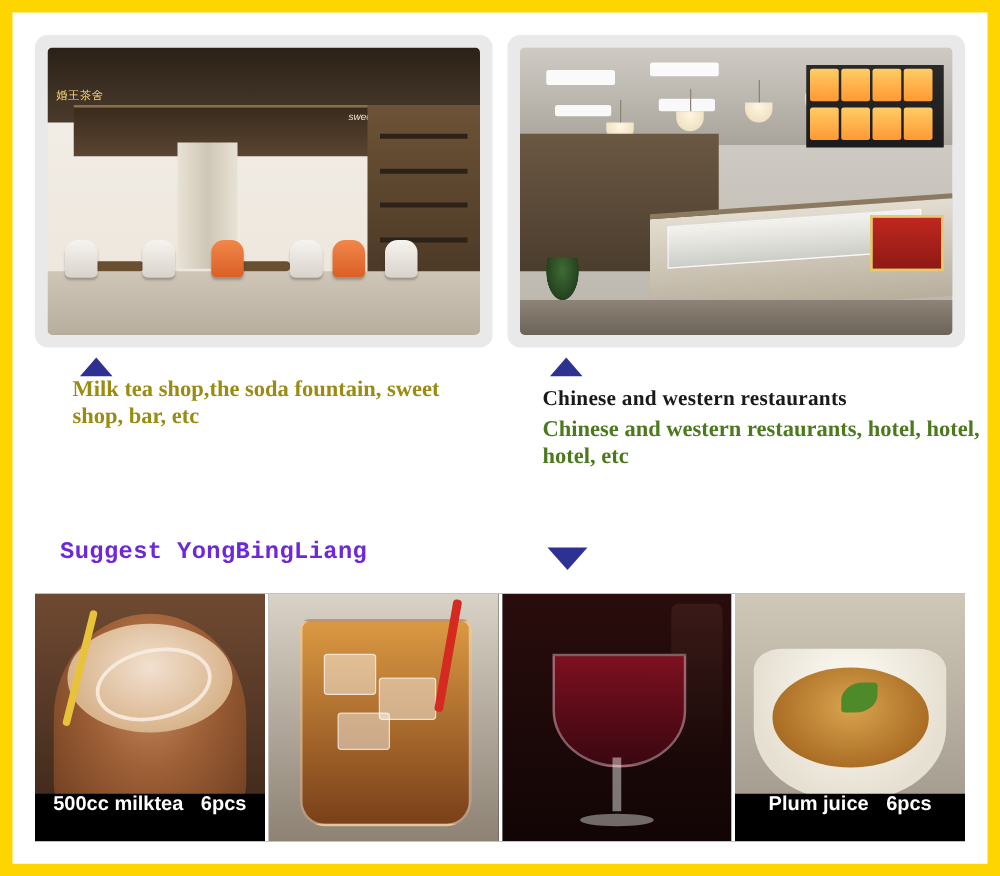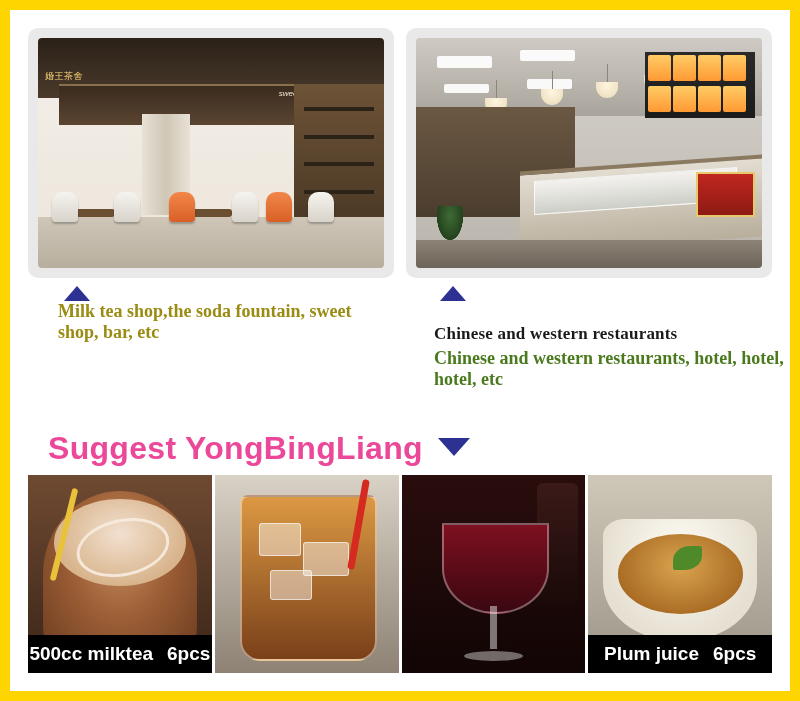--- a/index.html
+++ b/index.html
@@ -190,24 +190,24 @@
     color:#9a8b12;
     font-size:18px;
     font-weight:bold;
     line-height:21px;
   }
   .cap .sub.green{ color:#4b7a1e; }
 
   .suggest{
     position:absolute;
     left:28px;top:410px;
-    color:#ec4899;
-    font-size:32px;
+    color:#6d28d9;
+    font-size:19px;
     font-weight:bold;
-    font-family:Liberation Sans, sans-serif;
+    font-family:Liberation Mono, monospace;
     letter-spacing:.3px;
   }
 
   
   .strip{
     position:absolute;
     left:8px;top:455px;
     width:744px;height:198px;
     background:#111;
     display:flex;
@@ -219,23 +219,23 @@
     height:100%;
     border-right:3px solid #ffffff;
     overflow:hidden;
   }
   .cell:last-child{border-right:none;}
   .cellimg{position:absolute;left:0;top:0;width:100%;height:100%;}
   .cellcap{
     position:absolute;left:0;bottom:0;width:100%;height:38px;
     background:#000;
     color:#fff;
-    display:flex;align-items:center;justify-content:center;
+    display:flex;align-items:flex-start;justify-content:center;
     gap:14px;
-    font-size:19px;font-weight:bold;
+    font-size:16px;font-weight:bold;
     font-family:"Liberation Sans", sans-serif;
     box-sizing:border-box;
   }
 
   
   .d1{background:linear-gradient(#6f4a32,#3a2418);}
   .d1 .cup{
     position:absolute;left:8%;top:8%;width:84%;height:84%;
     background:radial-gradient(ellipse at 50% 35%, #c98e62 0%, #9d5f36 45%, #6c3c20 100%);
     border-radius:50% 50% 18% 18%;
@@ -374,21 +374,21 @@
     </div>
   </div>
 
   <div class="cap" style="left:38px;top:266px;width:330px;">
     <div class="arrow" style="margin-left:6px;"></div>
     <div class="sub" style="margin-top:0;">Milk tea shop,the soda fountain, sweet shop, bar, etc</div>
   </div>
 
   <div class="cap" style="left:414px;top:266px;width:350px;">
     <div class="arrow" style="margin-left:6px;"></div>
-    <div class="title" style="margin-top:22px;">Chinese and western restaurants</div>
+    <div class="title" style="margin-top:7px;">Chinese and western restaurants</div>
     <div class="sub green" style="margin-top:4px;">Chinese and western restaurants, hotel, hotel, hotel, etc</div>
   </div>
 
   <div class="suggest">Suggest YongBingLiang</div>
   <div class="arrow-down" style="position:absolute;left:418px;top:418px;"></div>
 
   <div class="strip">
 
     <div class="cell">
       <div class="cellimg d1">

